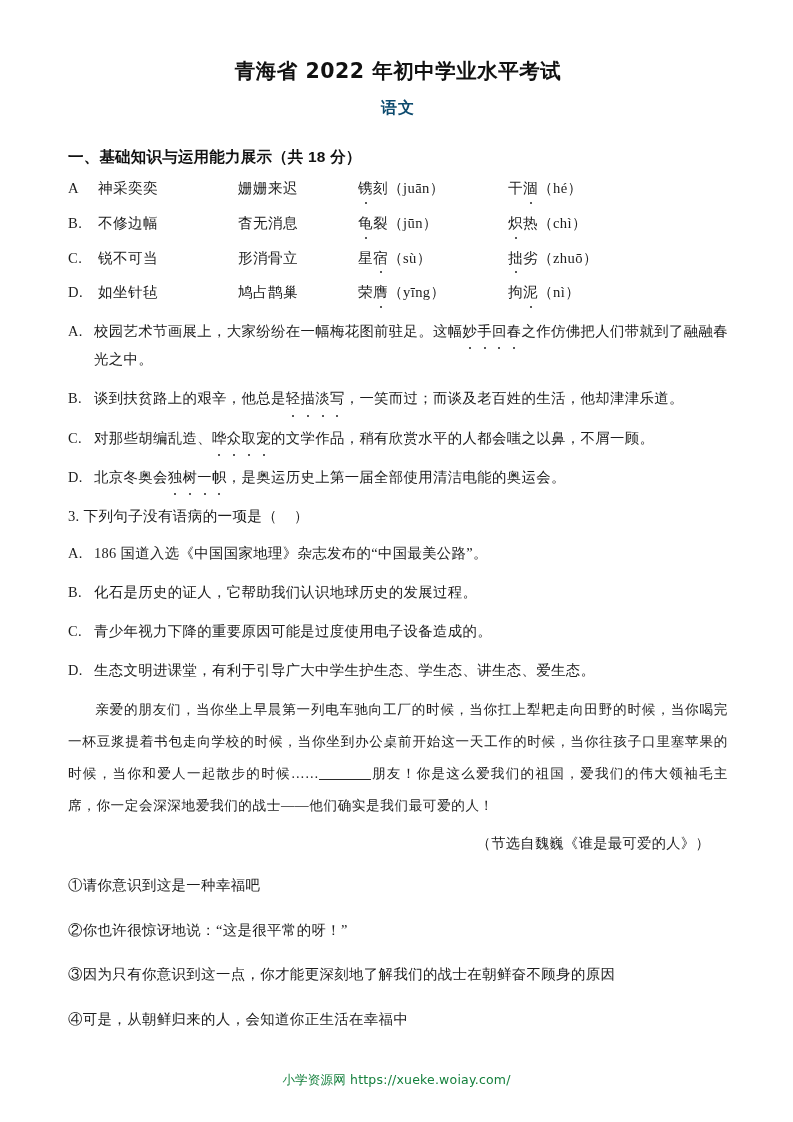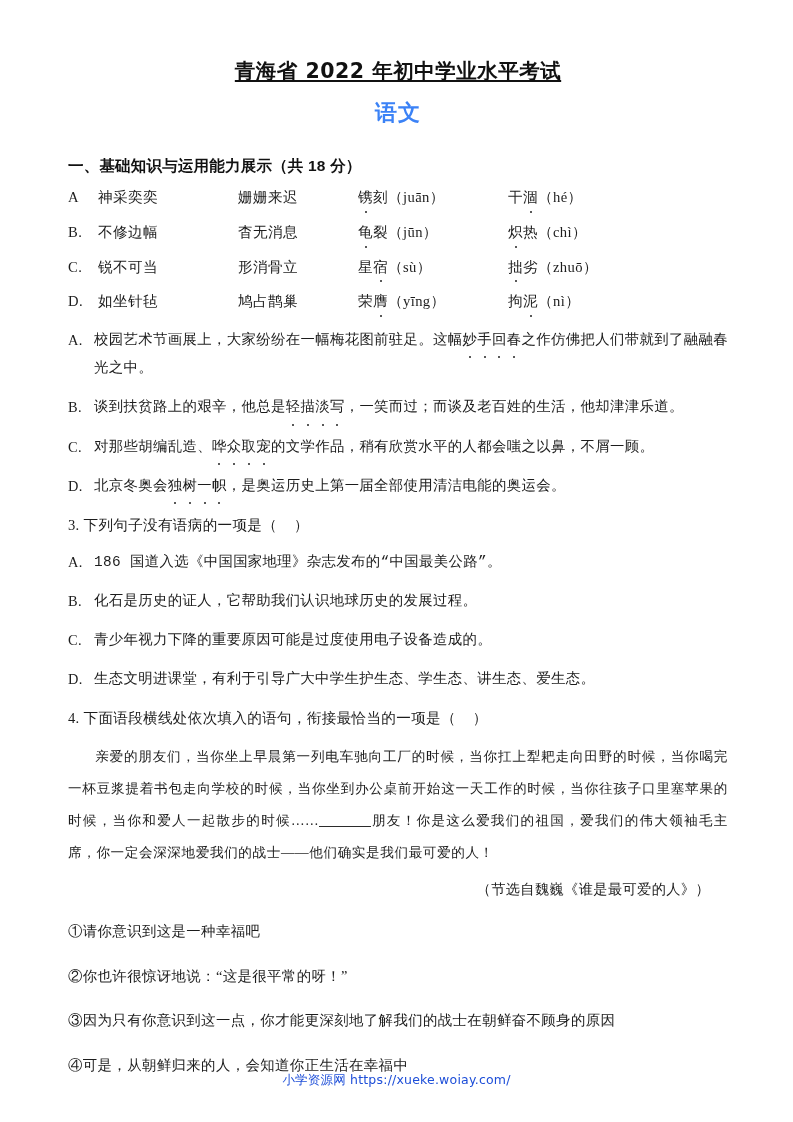--- a/index.html
+++ b/index.html
@@ -32,29 +32,28 @@
     margin-top: 56px;
     text-align: center;
   }
   .doc-title {
     font-family: "DejaVu Sans", sans-serif;
     font-weight: bold;
     font-size: 20.5px;
     letter-spacing: 0.5px;
     line-height: 1.5;
     color: #111;
-    text-decoration: underline;
   }
   .doc-subtitle {
     font-family: "DejaVu Sans", sans-serif;
     font-weight: bold;
-    font-size: 22px;
+    font-size: 16px;
     margin-top: 11px;
     letter-spacing: 1px;
-    color: #3b82f6;
+    color: #0c4a6e;
   }
 
   
   .section-heading {
     font-family: Liberation Sans, sans-serif;
     font-weight: bold;
     font-size: 15.5px;
     margin-top: 28px;
     letter-spacing: 0.2px;
     color: #111;
@@ -118,21 +117,20 @@
     letter-spacing: 0.35px;
     margin-top: 11px;
   }
   .opt-line .lbl {
     width: 26px;
     flex: 0 0 26px;
   }
   .opt-line .txt {
     flex: 1 1 auto;
     text-align: justify;
-    font-family: Liberation Mono, monospace;
   }
 
   
   .passage {
     font-size: 13.6px;
     line-height: 2.35;
     letter-spacing: 0.6px;
     text-align: justify;
     text-indent: 2em;
     margin-top: 10px;
@@ -161,21 +159,21 @@
 
   
   .footer {
     position: absolute;
     left: 0;
     right: 0;
     top: 1072px;
     text-align: center;
     font-family: "DejaVu Sans", sans-serif;
     font-size: 12.5px;
-    color: #1d4ed8;
+    color: #15803d;
     letter-spacing: 0.2px;
   }
 </style>
 </head>
 <body>
 
 <div class="page">
   <div class="sheet">
 
     <div class="title-block">
@@ -257,24 +255,20 @@
     </div>
     <div class="opt-line">
       <span class="lbl">C.</span>
       <span class="txt">青少年视力下降的重要原因可能是过度使用电子设备造成的。</span>
     </div>
     <div class="opt-line">
       <span class="lbl">D.</span>
       <span class="txt">生态文明进课堂，有利于引导广大中学生护生态、学生态、讲生态、爱生态。</span>
     </div>
 
-    <div class="q-stem">
-      <span>4.</span>
-      <span>下面语段横线处依次填入的语句，衔接最恰当的一项是（</span><span class="paren">&nbsp;&nbsp;&nbsp;</span><span>）</span>
-    </div>
 
     <div class="passage"><span>亲爱的朋友们，当你坐上早晨第一列电车驰向工厂的时候，当你扛上犁耙走向田野的时候，当你喝完一杯豆浆提着书包走向学校的时候，当你坐到办公桌前开始这一天工作的时候，当你往孩子口里塞苹果的时候，当你和爱人一起散步的时候……</span><span class="blank-line"></span><span>朋友！你是这么爱我们的祖国，爱我们的伟大领袖毛主席，你一定会深深地爱我们的战士——他们确实是我们最可爱的人！</span></div>
 
     <div class="attribution">（节选自魏巍《谁是最可爱的人》）</div>
 
     <div class="num-line">①请你意识到这是一种幸福吧</div>
     <div class="num-line">②你也许很惊讶地说：“这是很平常的呀！”</div>
     <div class="num-line">③因为只有你意识到这一点，你才能更深刻地了解我们的战士在朝鲜奋不顾身的原因</div>
     <div class="num-line">④可是，从朝鲜归来的人，会知道你正生活在幸福中</div>
 

